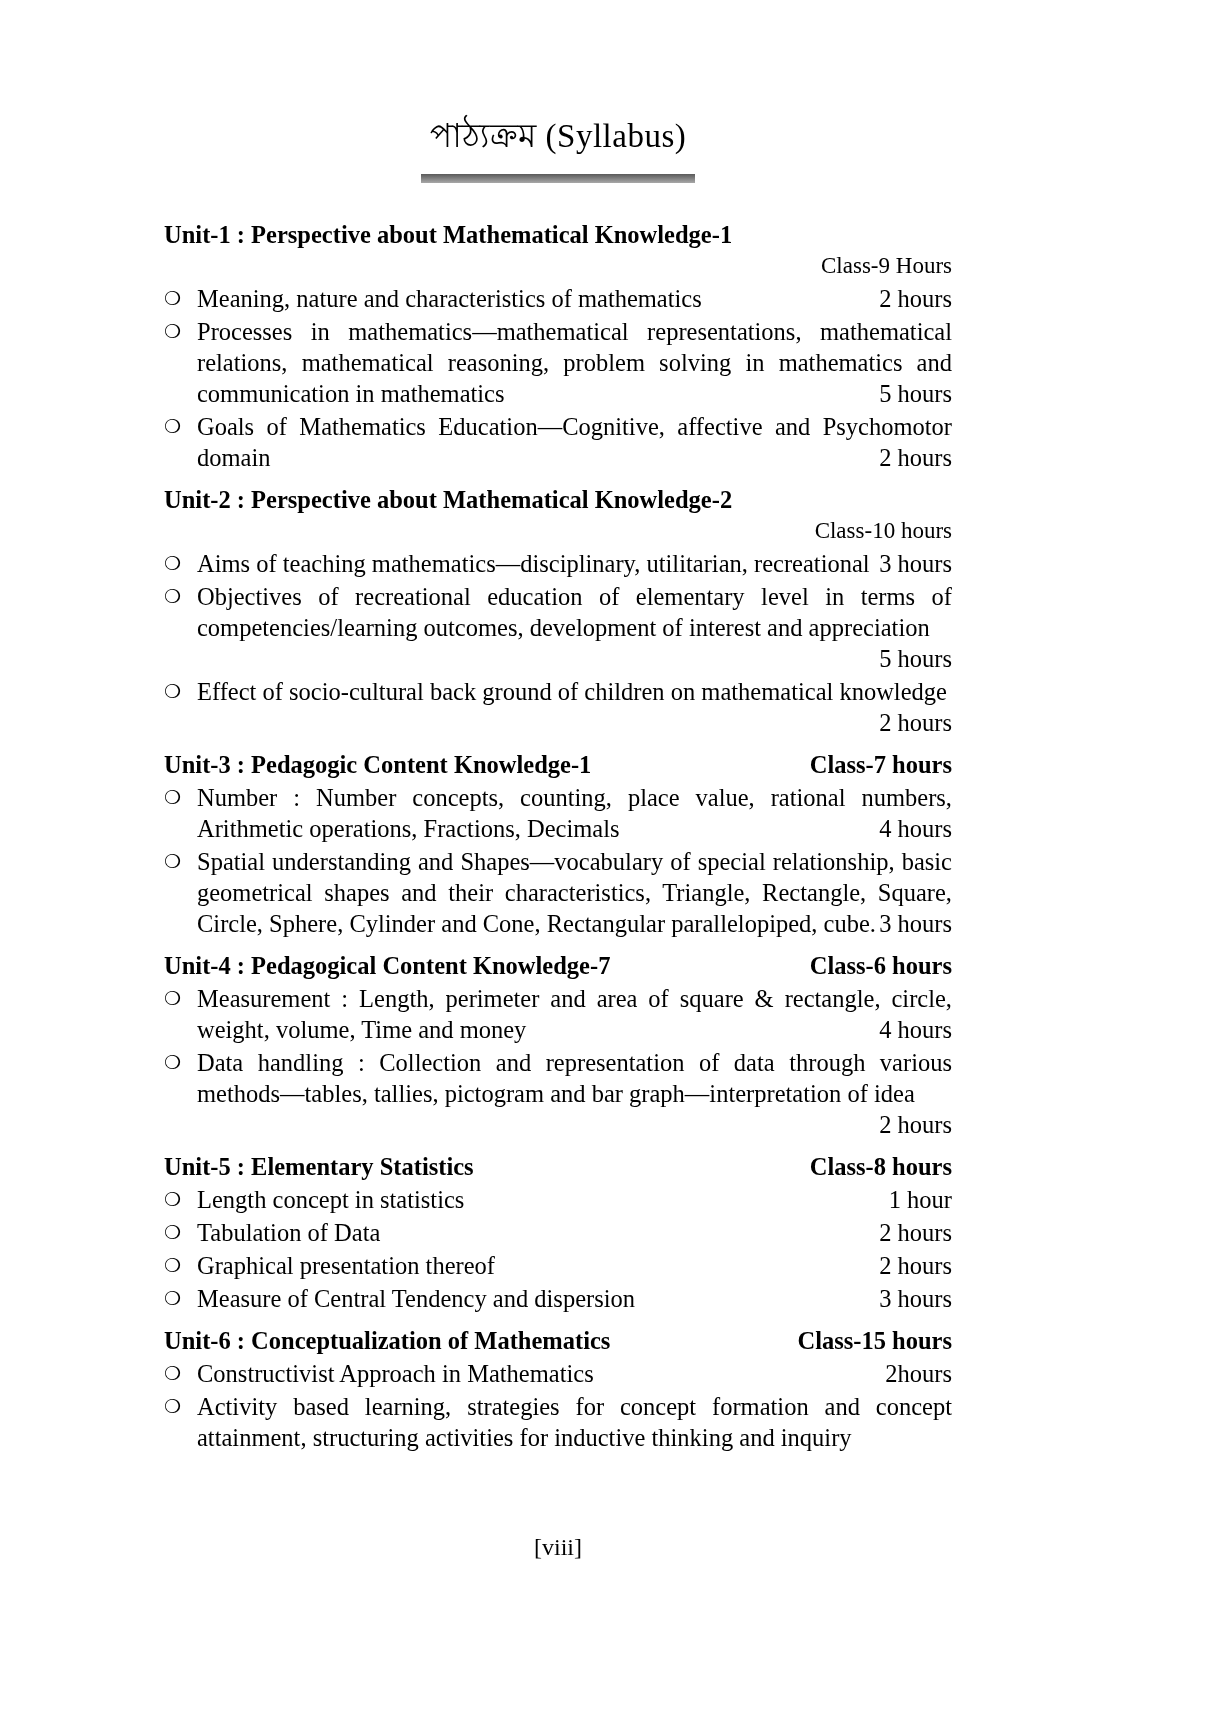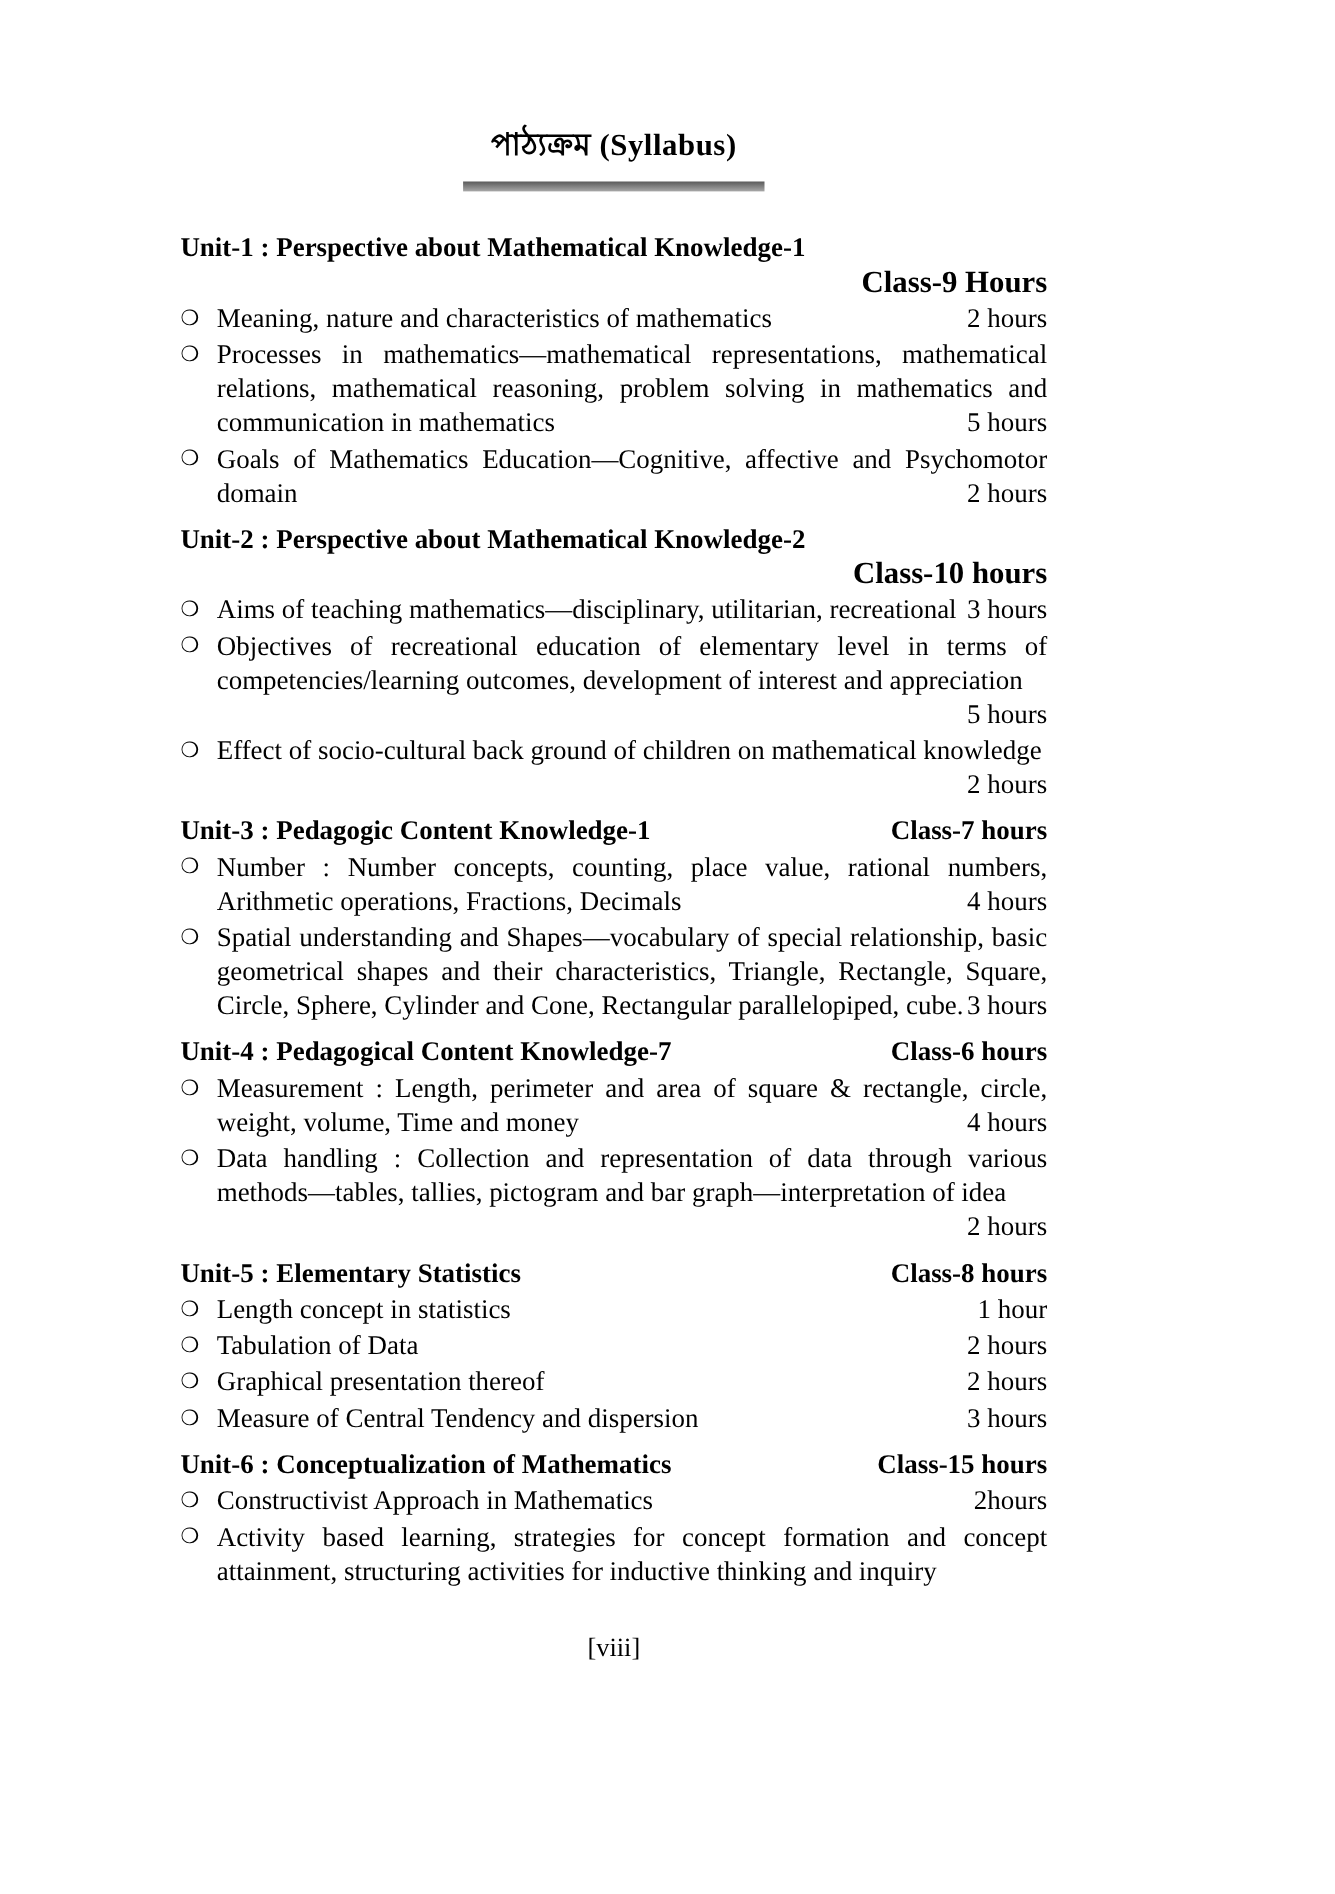--- a/index.html
+++ b/index.html
@@ -13,41 +13,41 @@
     overflow: hidden;
   }
   .page {
     position: absolute;
     left: 164px;
     top: 110px;
     width: 788px;
   }
   .title-block { text-align: center; margin-bottom: 36px; }
   .page-title {
-    font-size: 28px;
-    font-weight: bold;
+    font-size: 33px;
+    font-weight: normal;
     letter-spacing: 0.5px;
   }
   .title-underline-bar {
     width: 274px;
     height: 9px;
     margin: 8px auto 0 auto;
     background: linear-gradient(#5a5a5a, #a8a8a8);
   }
   .unit { margin-top: 11px; }
   .unit-heading {
     font-weight: bold;
     font-size: 24.5px;
     line-height: 31px;
   }
   .unit-hours-inline { float: right; }
   .unit-hours-line {
     text-align: right;
-    font-weight: bold;
-    font-size: 28px;
+    font-weight: normal;
+    font-size: 23px;
     line-height: 31px;
   }
   .item { display: flex; margin-top: 2px; }
   .bullet {
     flex: 0 0 33px;
     width: 33px;
     font-family: "DejaVu Sans", sans-serif;
     font-size: 19px;
     line-height: 31px;
   }
@@ -55,21 +55,21 @@
     flex: 1;
     text-align: justify;
     font-size: 24.5px;
     line-height: 31px;
   }
   .item-hours { float: right; }
   .footer {
     position: absolute;
     left: 164px;
     width: 788px;
-    top: 1485px;
+    top: 1534px;
     text-align: center;
     font-size: 24px;
   }
 </style>
 </head>
 <body>
 
 <div class="page">
   <div class="title-block">
     <div class="page-title">পাঠ্যক্রম (Syllabus)</div>

